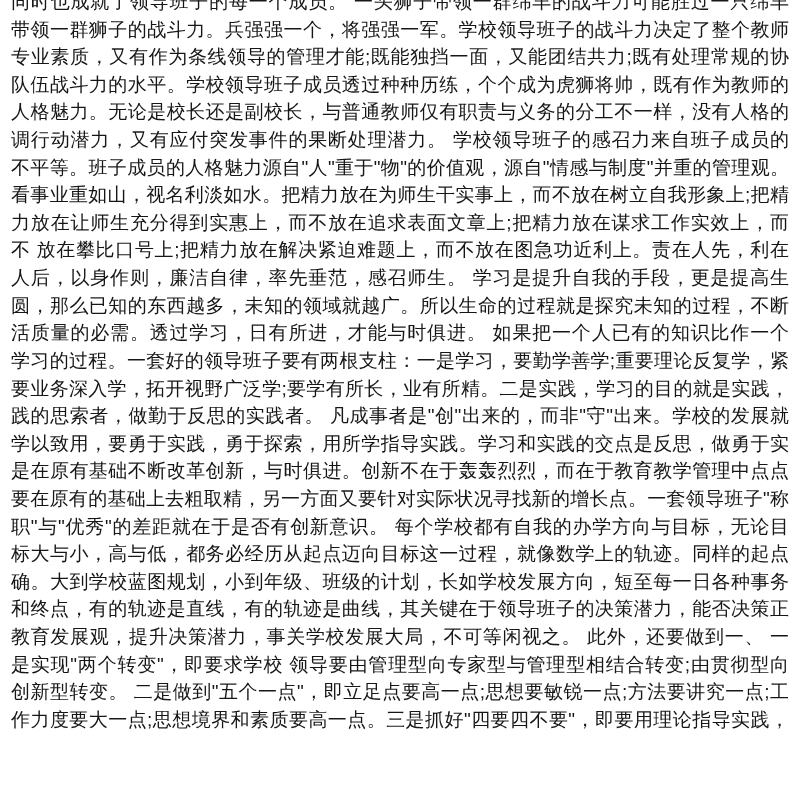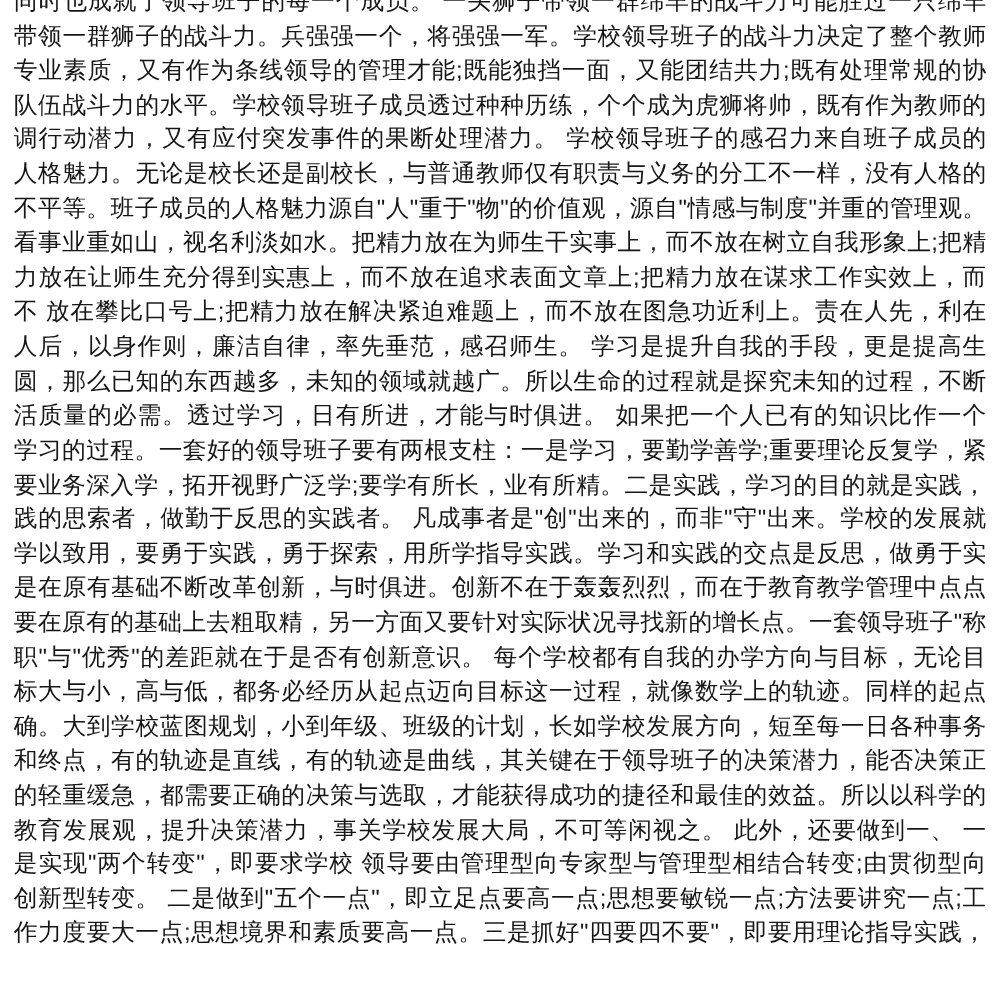--- a/index.html
+++ b/index.html
@@ -39,38 +39,37 @@
 </style>
 </head>
 <body>
 
 <div class="page">
   <div class="textblock">
     <div class="line">同时也成就了领导班子的每一个成员。 一头狮子带领一群绵羊的战斗力可能胜过一只绵羊</div>
     <div class="line">带领一群狮子的战斗力。兵强强一个，将强强一军。学校领导班子的战斗力决定了整个教师</div>
     <div class="line">专业素质，又有作为条线领导的管理才能;既能独挡一面，又能团结共力;既有处理常规的协</div>
     <div class="line">队伍战斗力的水平。学校领导班子成员透过种种历练，个个成为虎狮将帅，既有作为教师的</div>
+    <div class="line">人格魅力。无论是校长还是副校长，与普通教师仅有职责与义务的分工不一样，没有人格的</div>
     <div class="line">调行动潜力，又有应付突发事件的果断处理潜力。 学校领导班子的感召力来自班子成员的</div>
-    <div class="line">人格魅力。无论是校长还是副校长，与普通教师仅有职责与义务的分工不一样，没有人格的</div>
     <div class="line">不平等。班子成员的人格魅力源自"人"重于"物"的价值观，源自"情感与制度"并重的管理观。</div>
     <div class="line">看事业重如山，视名利淡如水。把精力放在为师生干实事上，而不放在树立自我形象上;把精</div>
     <div class="line">力放在让师生充分得到实惠上，而不放在追求表面文章上;把精力放在谋求工作实效上，而</div>
     <div class="line">不 放在攀比口号上;把精力放在解决紧迫难题上，而不放在图急功近利上。责在人先，利在</div>
     <div class="line">人后，以身作则，廉洁自律，率先垂范，感召师生。 学习是提升自我的手段，更是提高生</div>
     <div class="line">圆，那么已知的东西越多，未知的领域就越广。所以生命的过程就是探究未知的过程，不断</div>
     <div class="line">活质量的必需。透过学习，日有所进，才能与时俱进。 如果把一个人已有的知识比作一个</div>
     <div class="line">学习的过程。一套好的领导班子要有两根支柱：一是学习，要勤学善学;重要理论反复学，紧</div>
     <div class="line">要业务深入学，拓开视野广泛学;要学有所长，业有所精。二是实践，学习的目的就是实践，</div>
     <div class="line">践的思索者，做勤于反思的实践者。 凡成事者是"创"出来的，而非"守"出来。学校的发展就</div>
     <div class="line">学以致用，要勇于实践，勇于探索，用所学指导实践。学习和实践的交点是反思，做勇于实</div>
     <div class="line">是在原有基础不断改革创新，与时俱进。创新不在于轰轰烈烈，而在于教育教学管理中点点</div>
     <div class="line">要在原有的基础上去粗取精，另一方面又要针对实际状况寻找新的增长点。一套领导班子"称</div>
     <div class="line">职"与"优秀"的差距就在于是否有创新意识。 每个学校都有自我的办学方向与目标，无论目</div>
     <div class="line">标大与小，高与低，都务必经历从起点迈向目标这一过程，就像数学上的轨迹。同样的起点</div>
     <div class="line">确。大到学校蓝图规划，小到年级、班级的计划，长如学校发展方向，短至每一日各种事务</div>
     <div class="line">和终点，有的轨迹是直线，有的轨迹是曲线，其关键在于领导班子的决策潜力，能否决策正</div>
-    <div class="line">的轻重缓急，都需要正确的决策与选取，才能获得成功的捷径和最佳的效益。所以以科学的</div>
     <div class="line">教育发展观，提升决策潜力，事关学校发展大局，不可等闲视之。 此外，还要做到一、 一</div>
     <div class="line">是实现"两个转变"，即要求学校 领导要由管理型向专家型与管理型相结合转变;由贯彻型向</div>
     <div class="line">创新型转变。 二是做到"五个一点"，即立足点要高一点;思想要敏锐一点;方法要讲究一点;工</div>
     <div class="line">作力度要大一点;思想境界和素质要高一点。三是抓好"四要四不要"，即要用理论指导实践，</div>
   </div>
 </div>
 
 </body></html>

